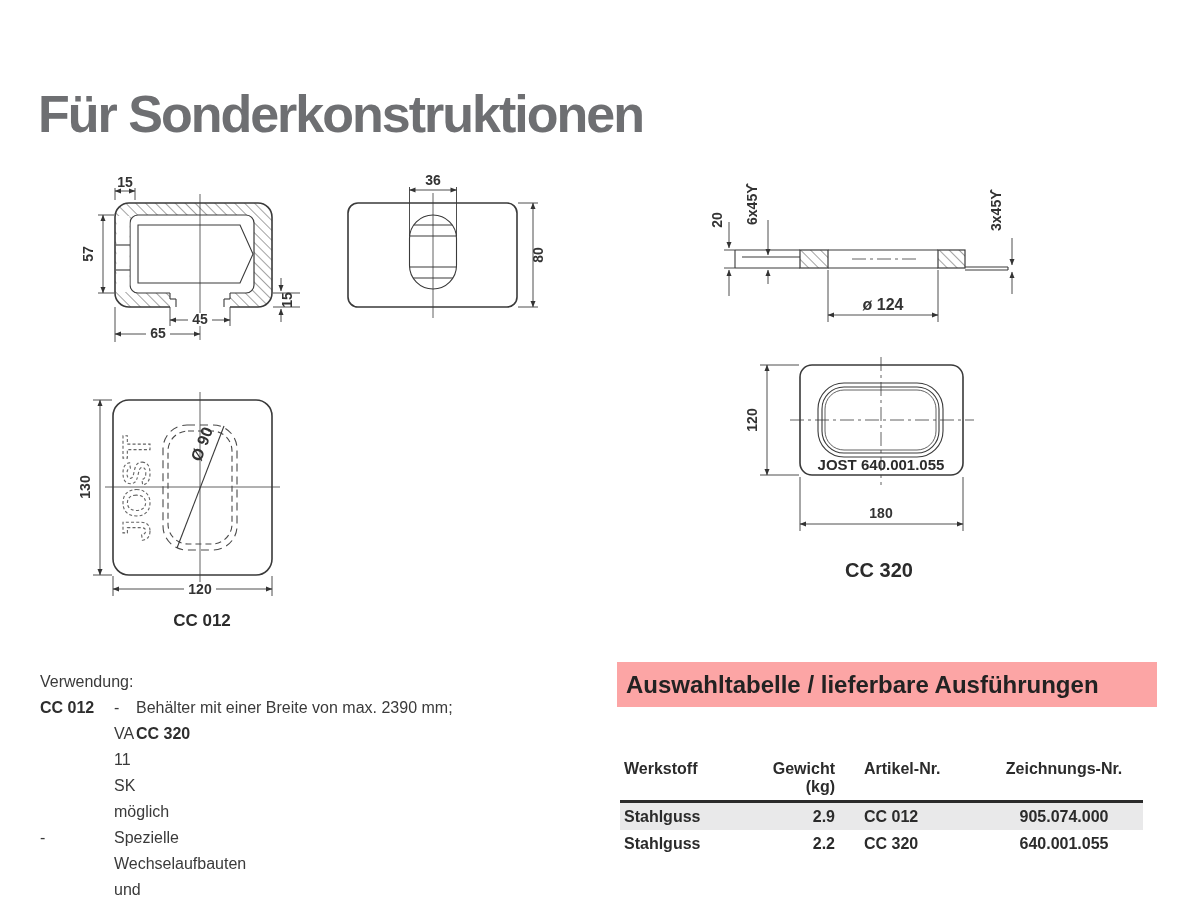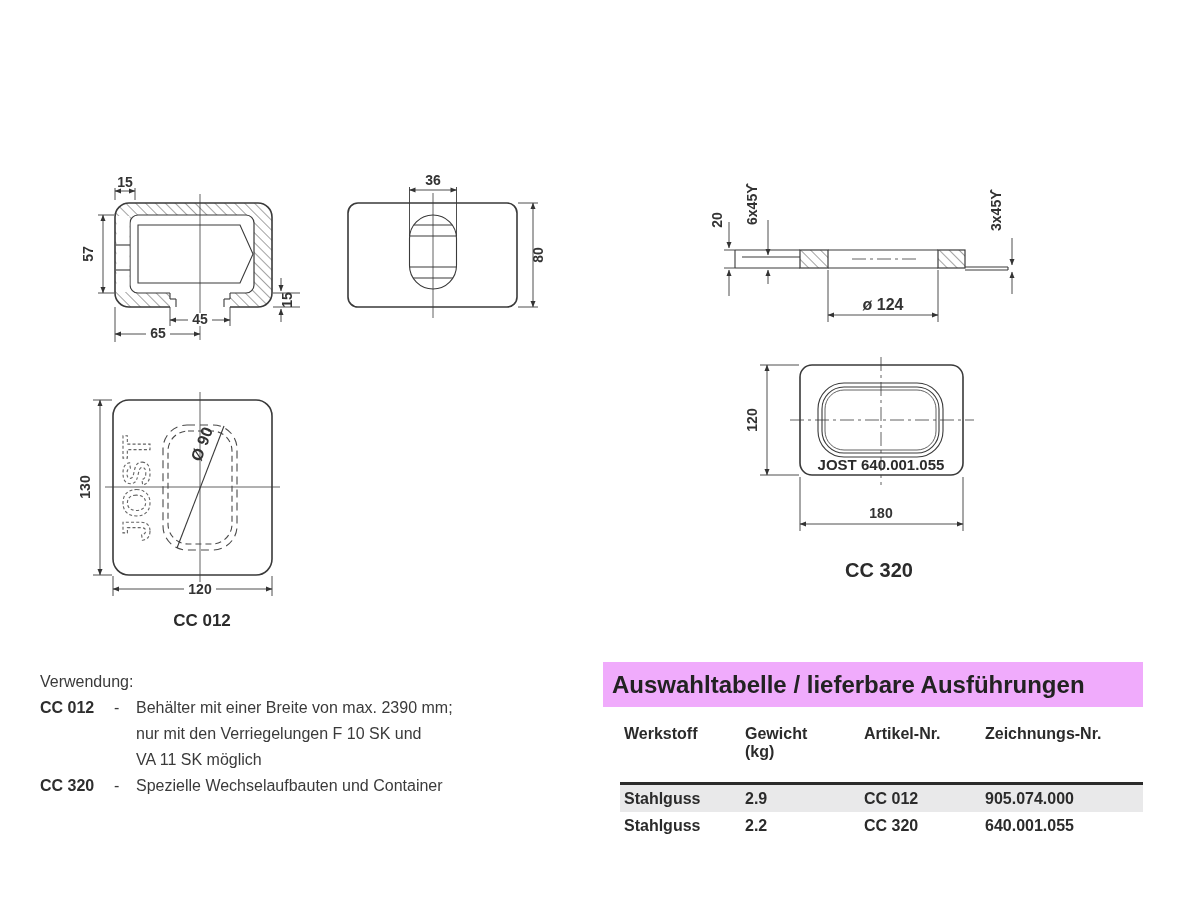--- a/index.html
+++ b/index.html
@@ -20,48 +20,49 @@
   .dl{fill:none;stroke:#3a3a3a;stroke-width:0.9;}
   .cl{fill:none;stroke:#3a3a3a;stroke-width:0.8;}
   .hd{fill:none;stroke:#4a4a4a;stroke-width:1.1;}
   .wbg{fill:#fff;}
   
   #usage{left:40px;top:669px;width:560px;font-size:16px;color:#3a3a3a;}
   #usage .u-head{line-height:26px;}
   #usage .u-grid{display:grid;grid-template-columns:74px 22px auto;line-height:26px;}
   #usage .code{font-weight:bold;color:#2e2e2e;}
   
-  #sel-bar{left:603px;top:662px;width:540px;height:45px;background:#f0abfc;
+  #sel-bar{left:617px;top:662px;width:540px;height:45px;background:#fca5a5;
            font-size:24px;font-weight:bold;color:#222;line-height:45px;padding-left:9px;box-sizing:border-box;white-space:nowrap;}
   #sel-table{left:620px;top:722px;width:523px;font-size:16px;color:#2b2b2b;}
   #sel-table .thead,#sel-table .trow{display:grid;grid-template-columns:125px 90px 150px 158px;}
-  #sel-table .thead{font-weight:bold;padding:3px 0 21px 0;border-bottom:3px solid #2b2b2b;}
+  #sel-table .thead{font-weight:bold;padding:3px 0 4px 0;border-bottom:3px solid #2b2b2b;margin-top:35px;}
   #sel-table .trow{line-height:27px;font-weight:bold;}
   #sel-table .alt{background:#e9e9ea;}
   #sel-table .c1{padding-left:4px;}
-  #sel-table .c2{text-align:left;}
+  #sel-table .c2{text-align:right;}
   #sel-table .c3{padding-left:29px;}
-  #sel-table .c4{text-align:left;}
+  #sel-table .c4{text-align:center;}
 </style>
 </head>
 <body>
 
 <div id="page">
 
   <svg width="0" height="0" class="abs" aria-hidden="true">
     <defs>
       <pattern id="hatch" width="7" height="7" patternUnits="userSpaceOnUse" patternTransform="rotate(-45)">
         <line x1="0" y1="0" x2="0" y2="7" stroke="#555" stroke-width="1.1"></line>
       </pattern>
       <marker id="arr" viewBox="0 0 10 10" refX="9.5" refY="5" markerWidth="10" markerHeight="7" orient="auto-start-reverse">
         <path d="M0,1 L10,5 L0,9 z" fill="#333"></path>
       </marker>
     </defs>
   </svg>
 
+  <div id="title" class="abs">Für Sonderkonstruktionen</div>
 
   <svg class="abs" style="left:78px;top:166px" width="230" height="200" viewBox="0 0 230 200">
     <g>
       <rect x="37" y="37" width="157" height="104" rx="14" fill="url(#hatch)" stroke="#3a3a3a" stroke-width="1.6"></rect>
       <rect x="52" y="49" width="124" height="78" rx="8" fill="#fff" stroke="#3a3a3a" stroke-width="1.2"></rect>
       <rect x="38.5" y="50" width="13" height="76" class="wbg"></rect>
       <line x1="37.8" y1="79" x2="52" y2="79" class="ml"></line>
       <line x1="37.8" y1="104" x2="52" y2="104" class="ml"></line>
       <path d="M60,59 H162 L175,88 L162,117 H60 Z" class="ml"></path>
       <rect x="92" y="126" width="60" height="16" class="wbg"></rect>
@@ -206,21 +207,20 @@
   </svg>
 
   <div id="usage" class="abs">
     <div class="u-head">Verwendung:</div>
     <div class="u-grid">
       <span class="code">CC 012</span>
       <span>-</span>
       <span>Behälter mit einer Breite von max. 2390 mm;</span>
       <span></span>
         <span></span>
-      <span>nur mit den Verriegelungen F 10 SK und</span>
       <span></span>
         <span></span>
       <span>VA 11 SK möglich</span>
       <span class="code">CC 320</span>
       <span>-</span>
       <span>Spezielle Wechselaufbauten und Container</span>
     </div>
   </div>
 
   <div id="sel-bar" class="abs">

